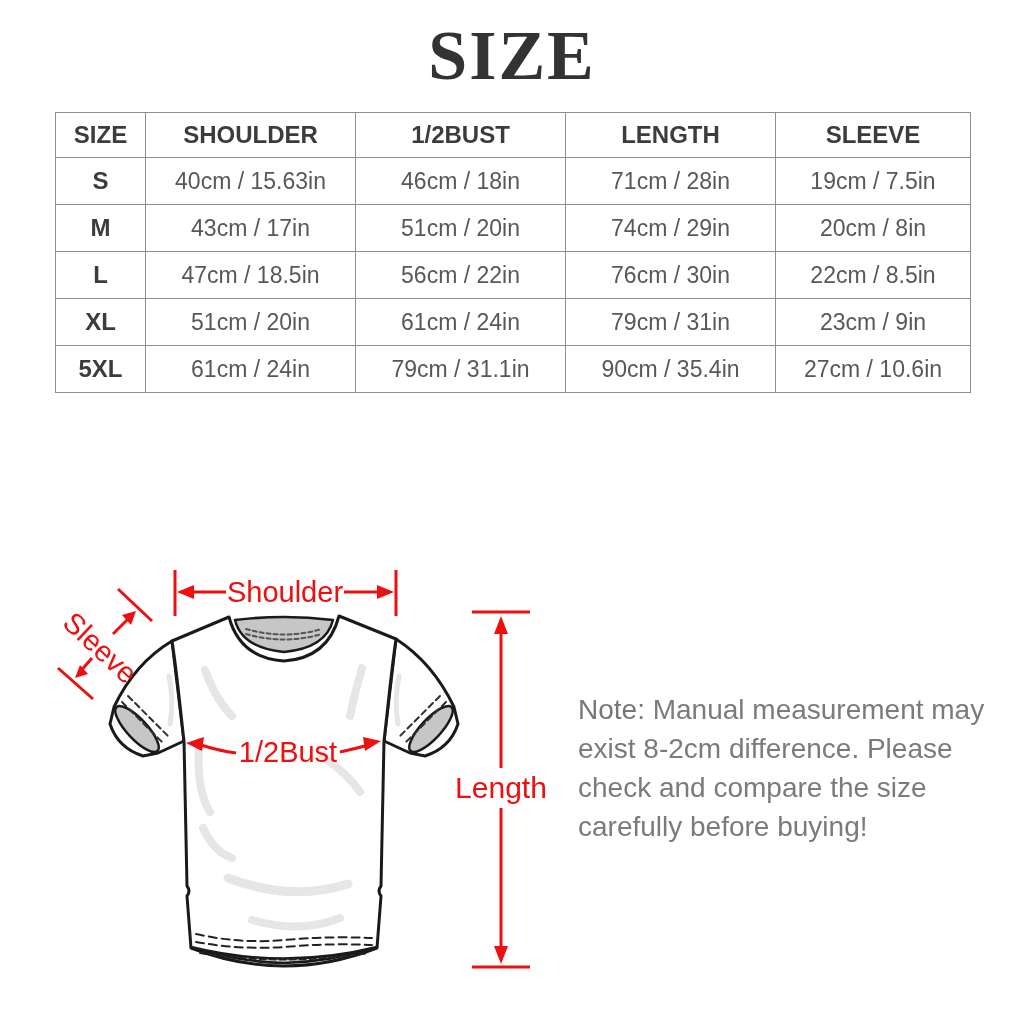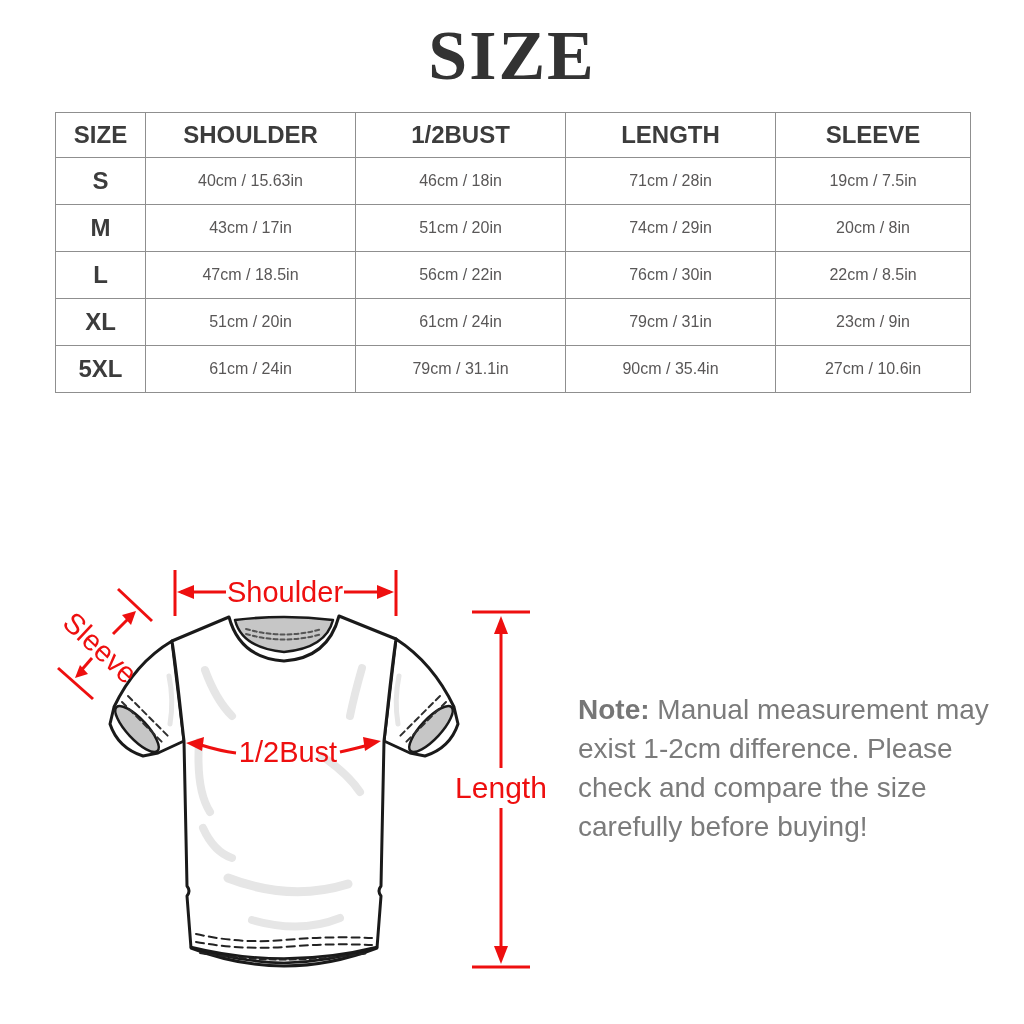--- a/index.html
+++ b/index.html
@@ -17,31 +17,31 @@
     border-collapse:collapse;table-layout:fixed;
   }
   .size-table th,.size-table td{
     border:1px solid #8f8f8f;text-align:center;vertical-align:middle;
     padding:0;overflow:hidden;white-space:nowrap;
   }
   .size-table th{
     height:44px;font-size:24px;font-weight:bold;color:#3c3c3c;
   }
   .size-table td{
-    height:46px;font-size:16px;font-weight:normal;color:#595757;
+    height:46px;font-size:23px;font-weight:normal;color:#595757;
   }
   .size-table td.size-cell{
     font-size:24px;font-weight:bold;color:#3c3c3c;
   }
   svg.diagram{position:absolute;left:0;top:0;}
   .note{
     position:absolute;left:578px;top:690px;width:432px;
     font-size:28px;line-height:39px;color:#7b7b7b;
   }
-  .note b{font-weight:bold;color:#767676;}
+  .note b{font-weight:normal;color:#767676;}
   .red-label{
     font-family:"Liberation Sans", sans-serif;font-size:29px;
     fill:#ee0f0f;
   }
 </style>
 </head>
 <body>
 
 <h1 class="page-title">SIZE</h1>
 
@@ -186,14 +186,14 @@
       <line x1="501" y1="630" x2="501" y2="768"></line>
       <text class="red-label" x="501" y="798" text-anchor="middle" stroke="none" style="font-size:30px">Length</text>
       <line x1="501" y1="808" x2="501" y2="950"></line>
       <polygon points="501,964 494,946 508,946" stroke="none"></polygon>
       <line x1="472" y1="967" x2="530" y2="967"></line>
     </g>
   </g>
 </svg>
 
 <div class="note">
-  <b>Note:</b><span> Manual measurement may exist 1-2cm difference. Please check and compare the size carefully before buying!</span>
+  <b>Note:</b><span> Manual measurement may exist 8-2cm difference. Please check and compare the size carefully before buying!</span>
 </div>
 
 </body></html>

